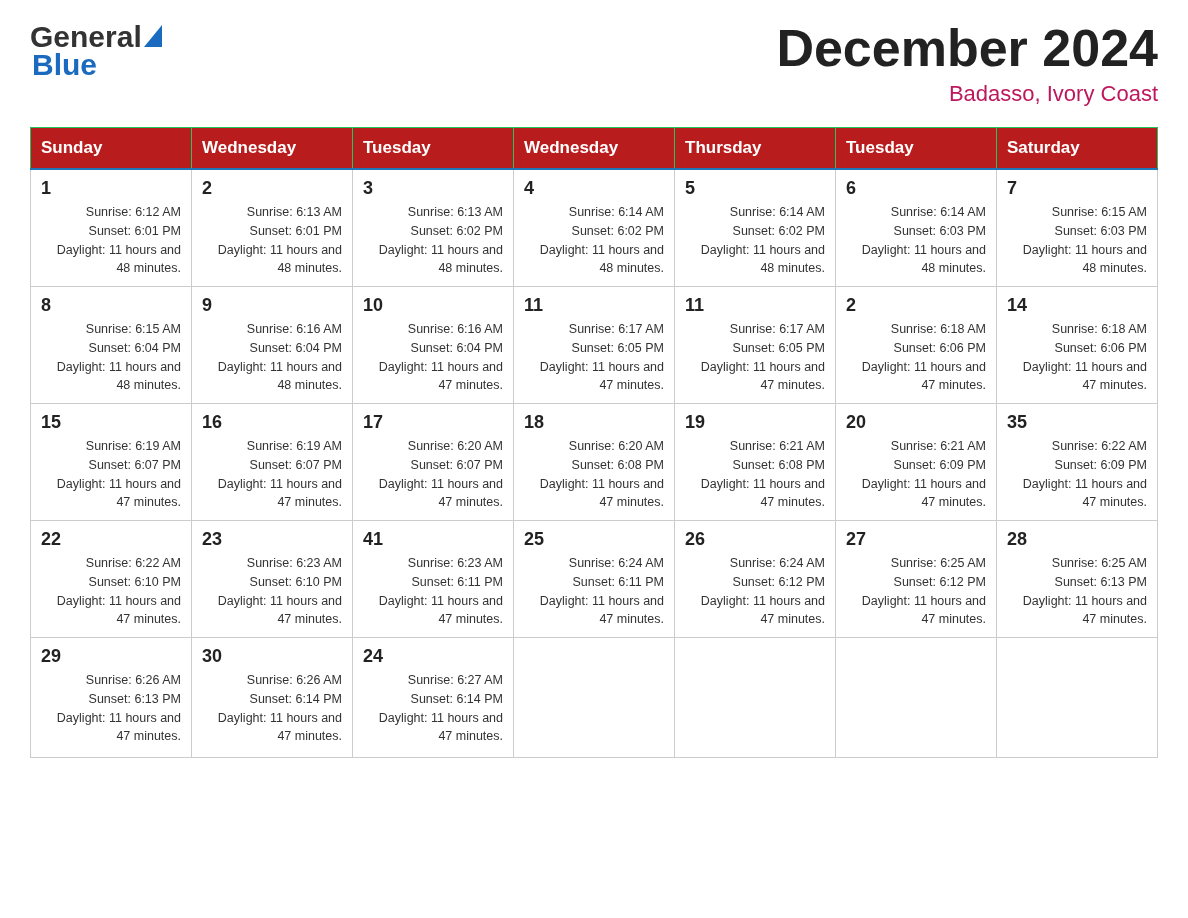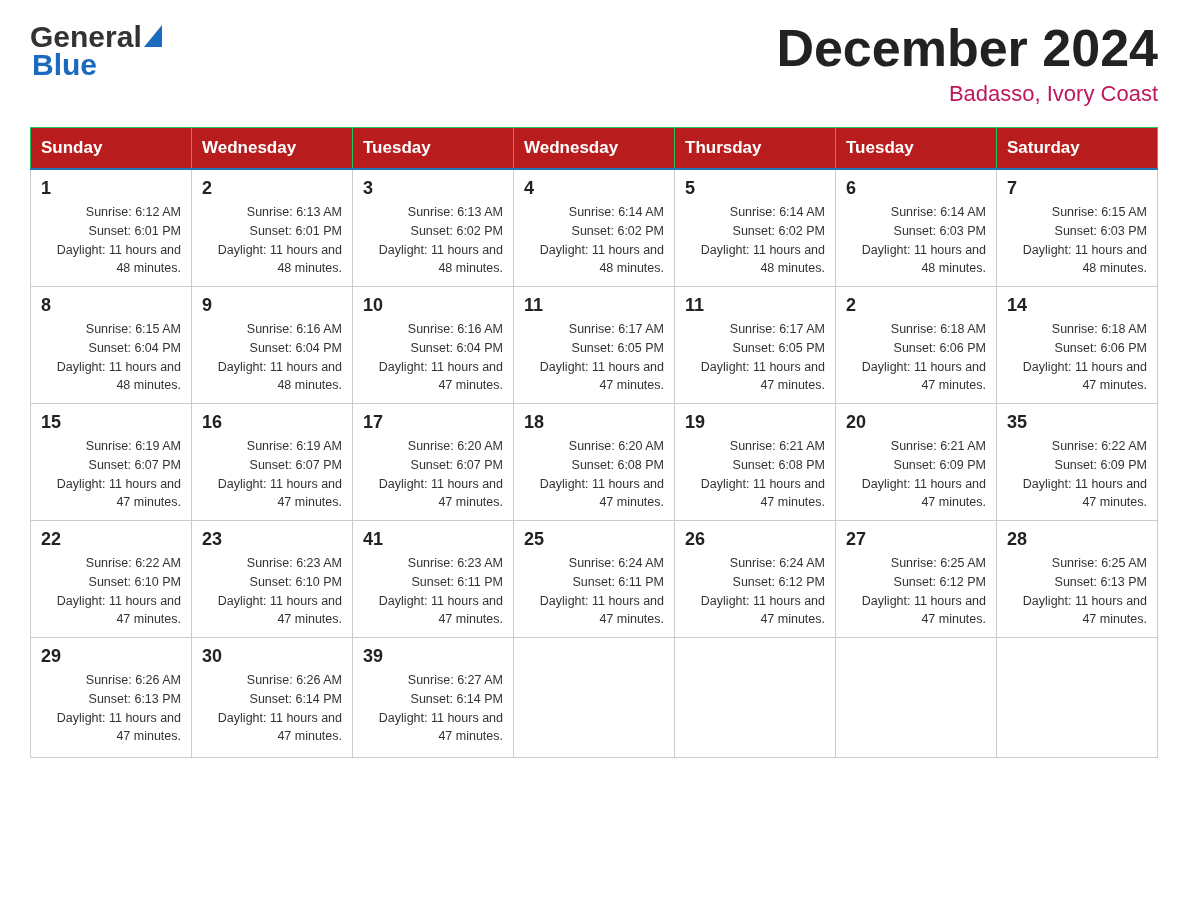--- a/index.html
+++ b/index.html
@@ -250,21 +250,21 @@
       <tr>
         <td>
           <span class="day-number">29</span>
           <div class="day-info">Sunrise: 6:26 AM<br>Sunset: 6:13 PM<br>Daylight: 11 hours and 47 minutes.</div>
         </td>
         <td>
           <span class="day-number">30</span>
           <div class="day-info">Sunrise: 6:26 AM<br>Sunset: 6:14 PM<br>Daylight: 11 hours and 47 minutes.</div>
         </td>
         <td>
-          <span class="day-number">39</span>
+          <span class="day-number">24</span>
           <div class="day-info">Sunrise: 6:27 AM<br>Sunset: 6:14 PM<br>Daylight: 11 hours and 47 minutes.</div>
         </td>
         <td class="empty-cell"></td>
         <td class="empty-cell"></td>
         <td class="empty-cell"></td>
         <td class="empty-cell"></td>
       </tr>
     </tbody>
 </table>
 

